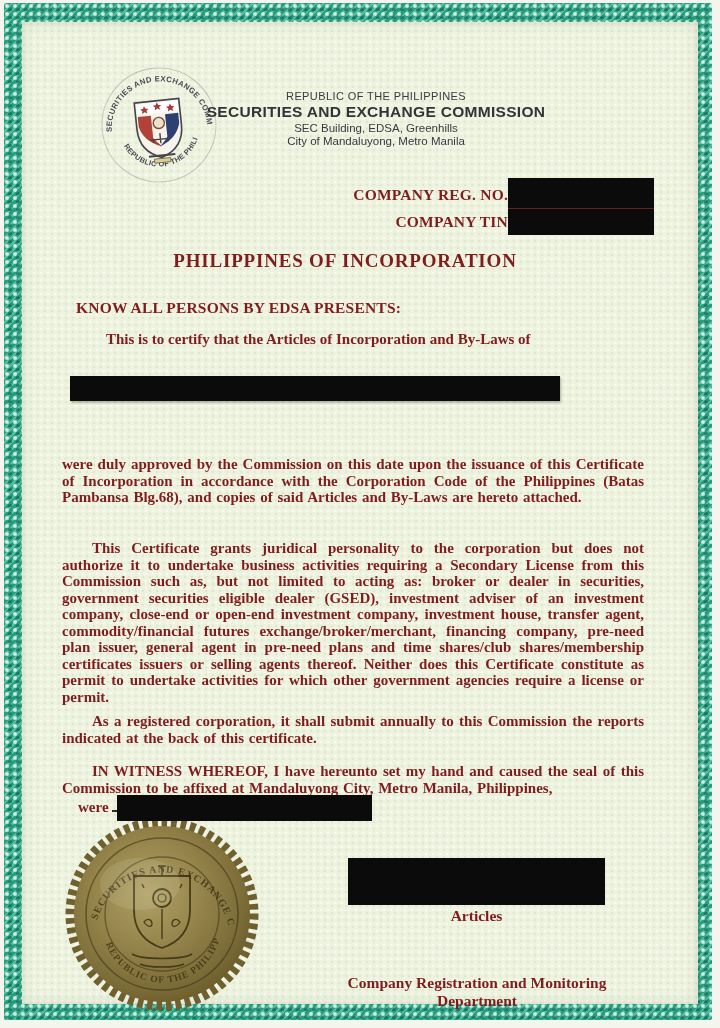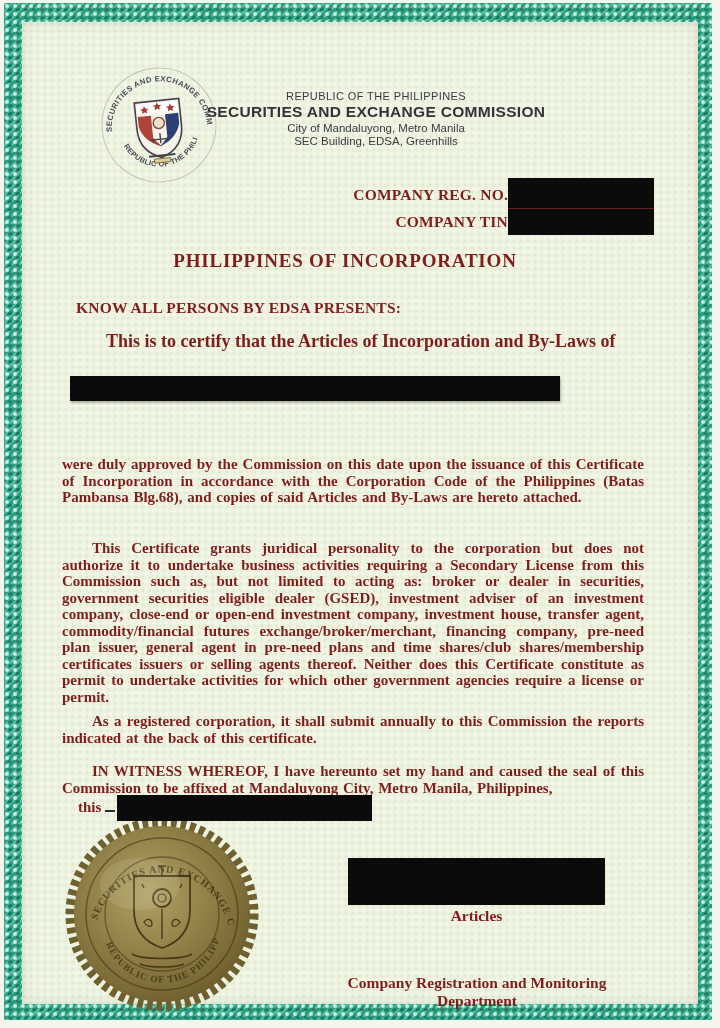--- a/index.html
+++ b/index.html
@@ -45,21 +45,21 @@
   .redaction{background:#0b0b0b;position:absolute;z-index:6;}
   .bar-regnums{left:508px;top:178px;width:146px;height:57px;}
   .bar-regnums .seam{position:absolute;left:0;right:0;top:30px;height:1px;background:rgba(120,35,40,.85);}
   .bar-company{left:70px;top:376px;width:490px;height:25px;box-shadow:1px 2px 2px rgba(60,70,50,.35);}
   .bar-date{left:117px;top:795px;width:255px;height:26px;}
   .bar-signature{left:348px;top:858px;width:257px;height:47px;}
 
   .title{position:absolute;left:0;top:250px;width:690px;text-align:center;
     font-size:19px;letter-spacing:.8px;}
   .salutation{position:absolute;left:76px;top:299px;font-size:15.5px;letter-spacing:.2px;}
-  .certify{position:absolute;left:106px;top:331px;font-size:18px;}
+  .certify{position:absolute;left:106px;top:331px;font-size:15px;}
 
   .para{position:absolute;left:62px;width:582px;font-size:15px;line-height:16.5px;
     text-align:justify;word-spacing:1px;}
   .indent{text-indent:30px;}
   .p1{top:456px;}
   .p2{top:540px;}
   .p3{top:713px;}
   .p4{top:763px;}
   .date-line{position:absolute;left:78px;top:796px;font-size:15px;}
   .date-underscore{display:inline-block;width:10px;border-bottom:2px solid #2a2a2a;height:14px;vertical-align:baseline;}
@@ -100,22 +100,22 @@
     <circle cx="60" cy="58" r="5.5" fill="#e8e2cf" stroke="#8a4a3a" stroke-width="1.4"></circle>
     <path d="M 50,74 h 20 M 60,68 v 10 M 53,74 v 3 M 67,74 v 3" stroke="#43434c" stroke-width="1.4" fill="none"></path>
     <path d="M 47,90 h 26" stroke="#43434c" stroke-width="2"></path>
     <rect x="52" y="93" width="16" height="4" fill="#d9cf9a" stroke="#6a5f33" stroke-width=".8"></rect>
   </g>
 </svg>
 
 <div class="header-block">
   <div class="sans hdr-republic">REPUBLIC OF THE PHILIPPINES</div>
   <div class="sans hdr-name">SECURITIES AND EXCHANGE COMMISSION</div>
+  <div class="sans hdr-addr">SEC Building, EDSA, Greenhills</div>
   <div class="sans hdr-addr">City of Mandaluyong, Metro Manila</div>
-  <div class="sans hdr-addr">SEC Building, EDSA, Greenhills</div>
 </div>
 
 <div class="reg-labels serifb">
   <div>COMPANY REG. NO.</div>
   <div>COMPANY TIN</div>
 </div>
 <div class="redaction bar-regnums">
   <div class="seam"></div>
 </div>
 
@@ -124,21 +124,21 @@
 <div class="certify serifb">This is to certify that the Articles of Incorporation and By-Laws of</div>
 
 <div class="redaction bar-company"></div>
 
 <div class="para p1 serifb">were duly approved by the Commission on this date upon the issuance of this Certificate of Incorporation in  accordance  with the Corporation  Code   of  the Philippines (Batas Pambansa  Blg.68),  and copies of said Articles and  By-Laws are hereto attached.</div>
 <div class="para p2 serifb indent">This Certificate grants juridical personality to  the  corporation  but   does  not authorize it to undertake business activities requiring a Secondary License from  this Commission  such   as, but not limited to  acting  as:  broker  or  dealer in  securities, government securities eligible dealer (GSED),  investment adviser of an  investment company, close-end  or open-end investment  company,  investment  house, transfer agent, commodity/financial  futures exchange/broker/merchant,  financing company, pre-need  plan  issuer,   general agent  in  pre-need plans  and  time shares/club shares/membership  certificates  issuers or  selling  agents thereof.  Neither does this Certificate constitute as permit to undertake  activities  for  which other  government agencies require a license or permit.</div>
 <div class="para p3 serifb indent">As  a  registered corporation,  it  shall submit annually to this  Commission  the reports indicated at the back of this certificate.</div>
 <div class="para p4 serifb indent">IN  WITNESS  WHEREOF,  I  have  hereunto  set  my  hand and caused the seal of this Commission to be affixed at  Mandaluyong City,  Metro Manila,  Philippines,</div>
 
 <div class="date-line serifb">
-  <span>this</span>
+  <span>were</span>
   <span class="date-underscore"></span>
 </div>
 <div class="redaction bar-date"></div>
 
 <svg class="gold-seal" viewBox="0 0 200 200">
   <defs>
     <radialGradient id="goldg" cx="42%" cy="38%" r="70%">
       <stop offset="0%" stop-color="#b2a267"></stop>
       <stop offset="45%" stop-color="#94834a"></stop>
       <stop offset="80%" stop-color="#7a6a36"></stop>

